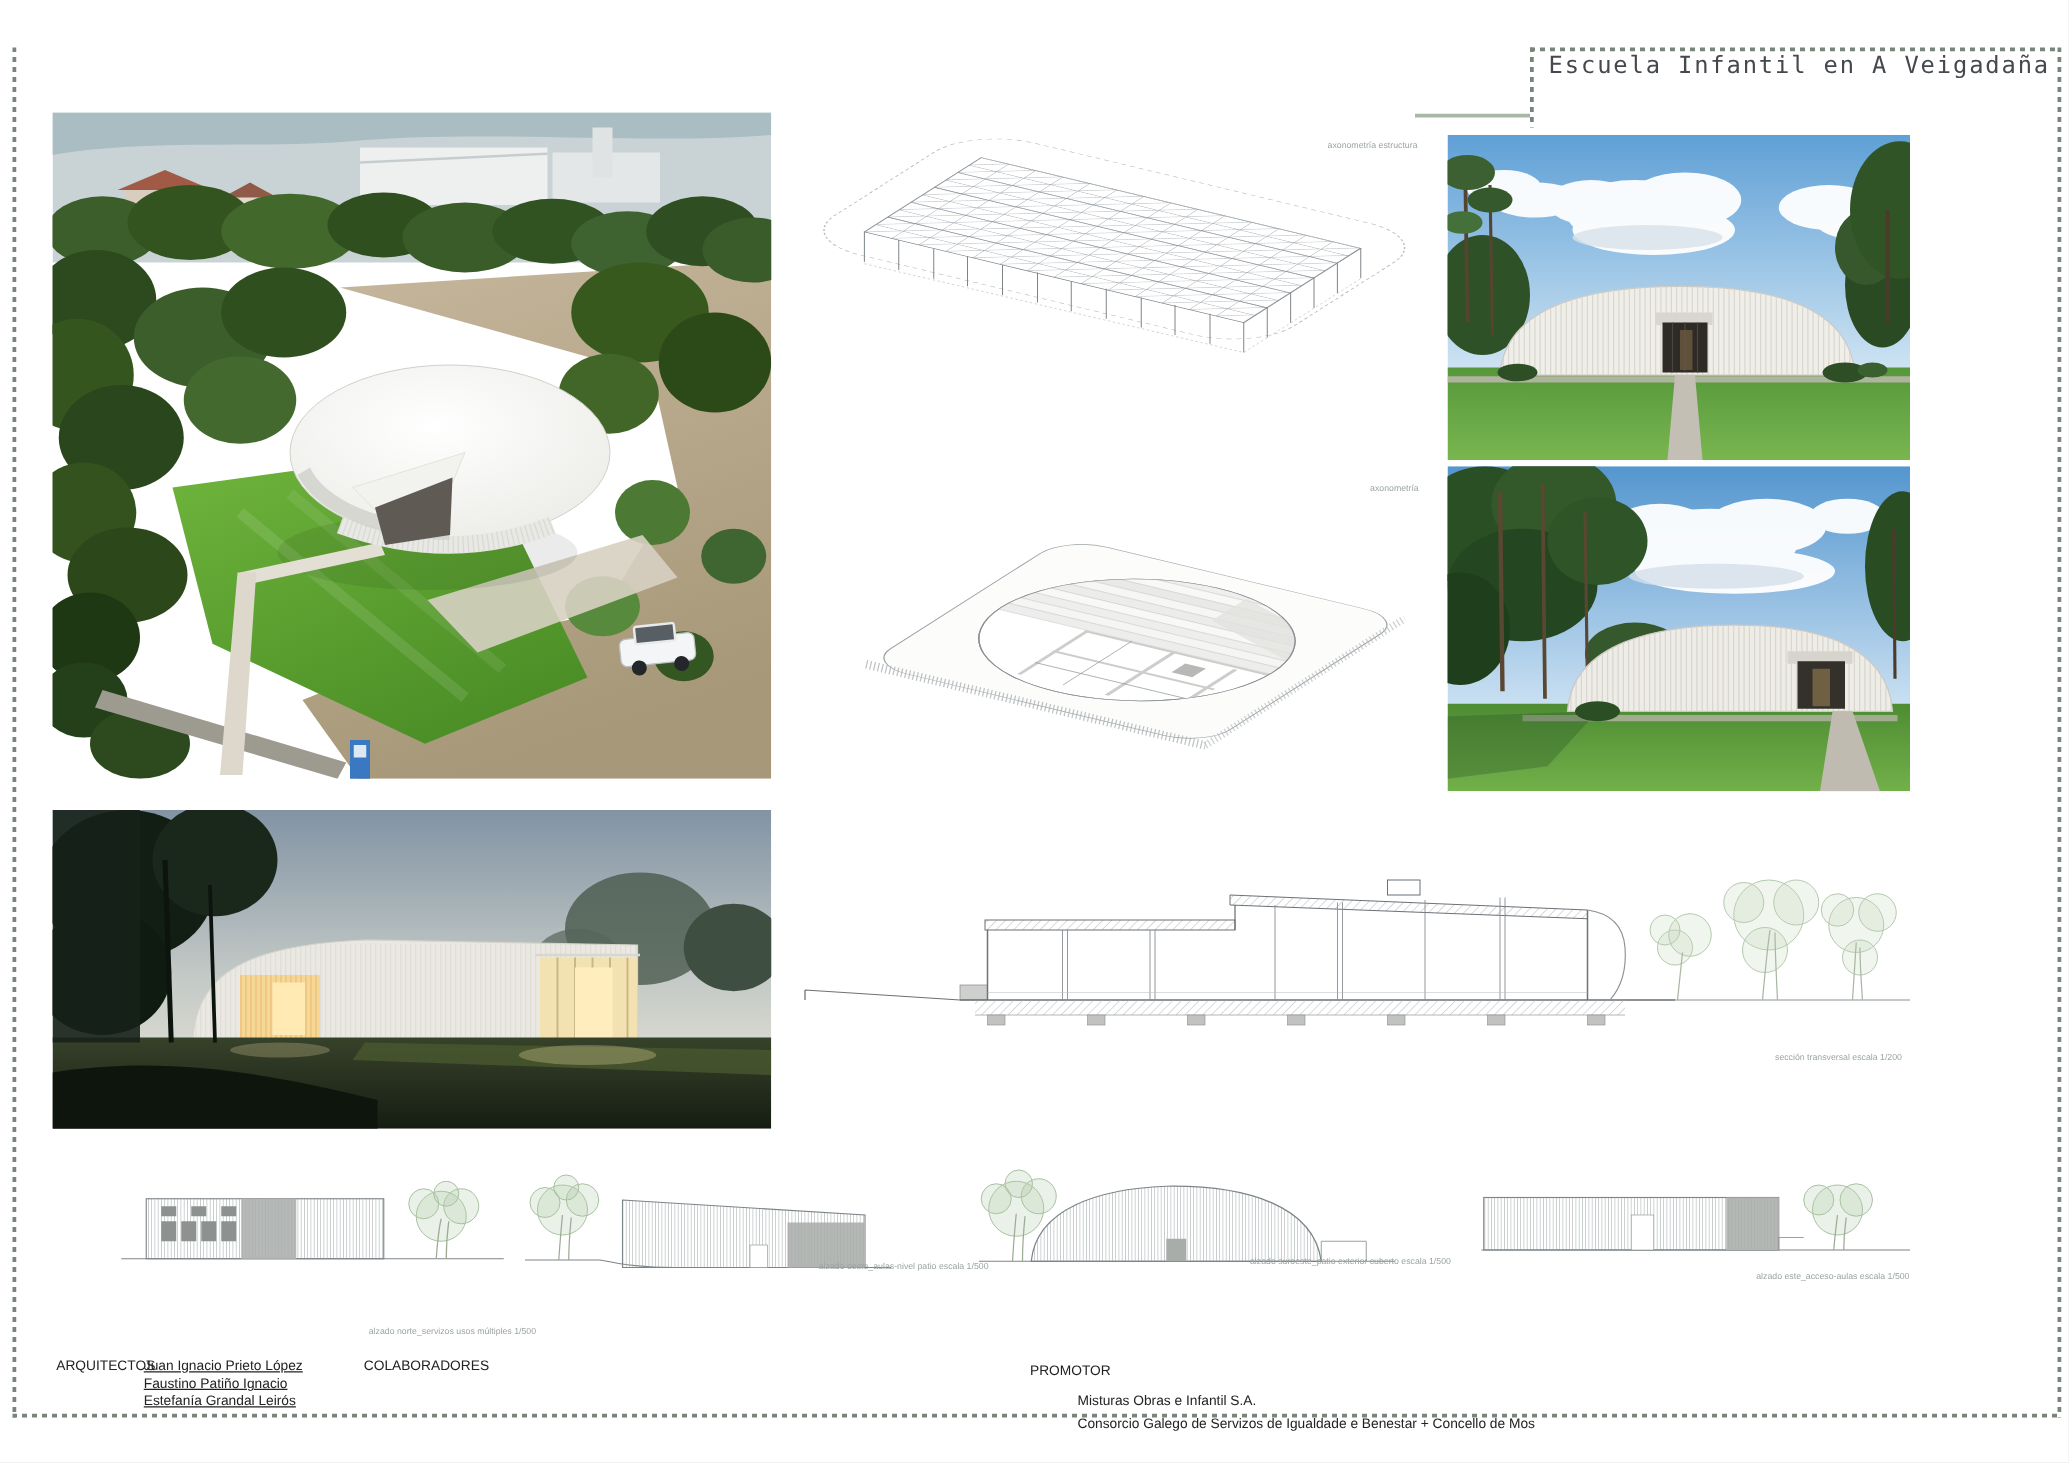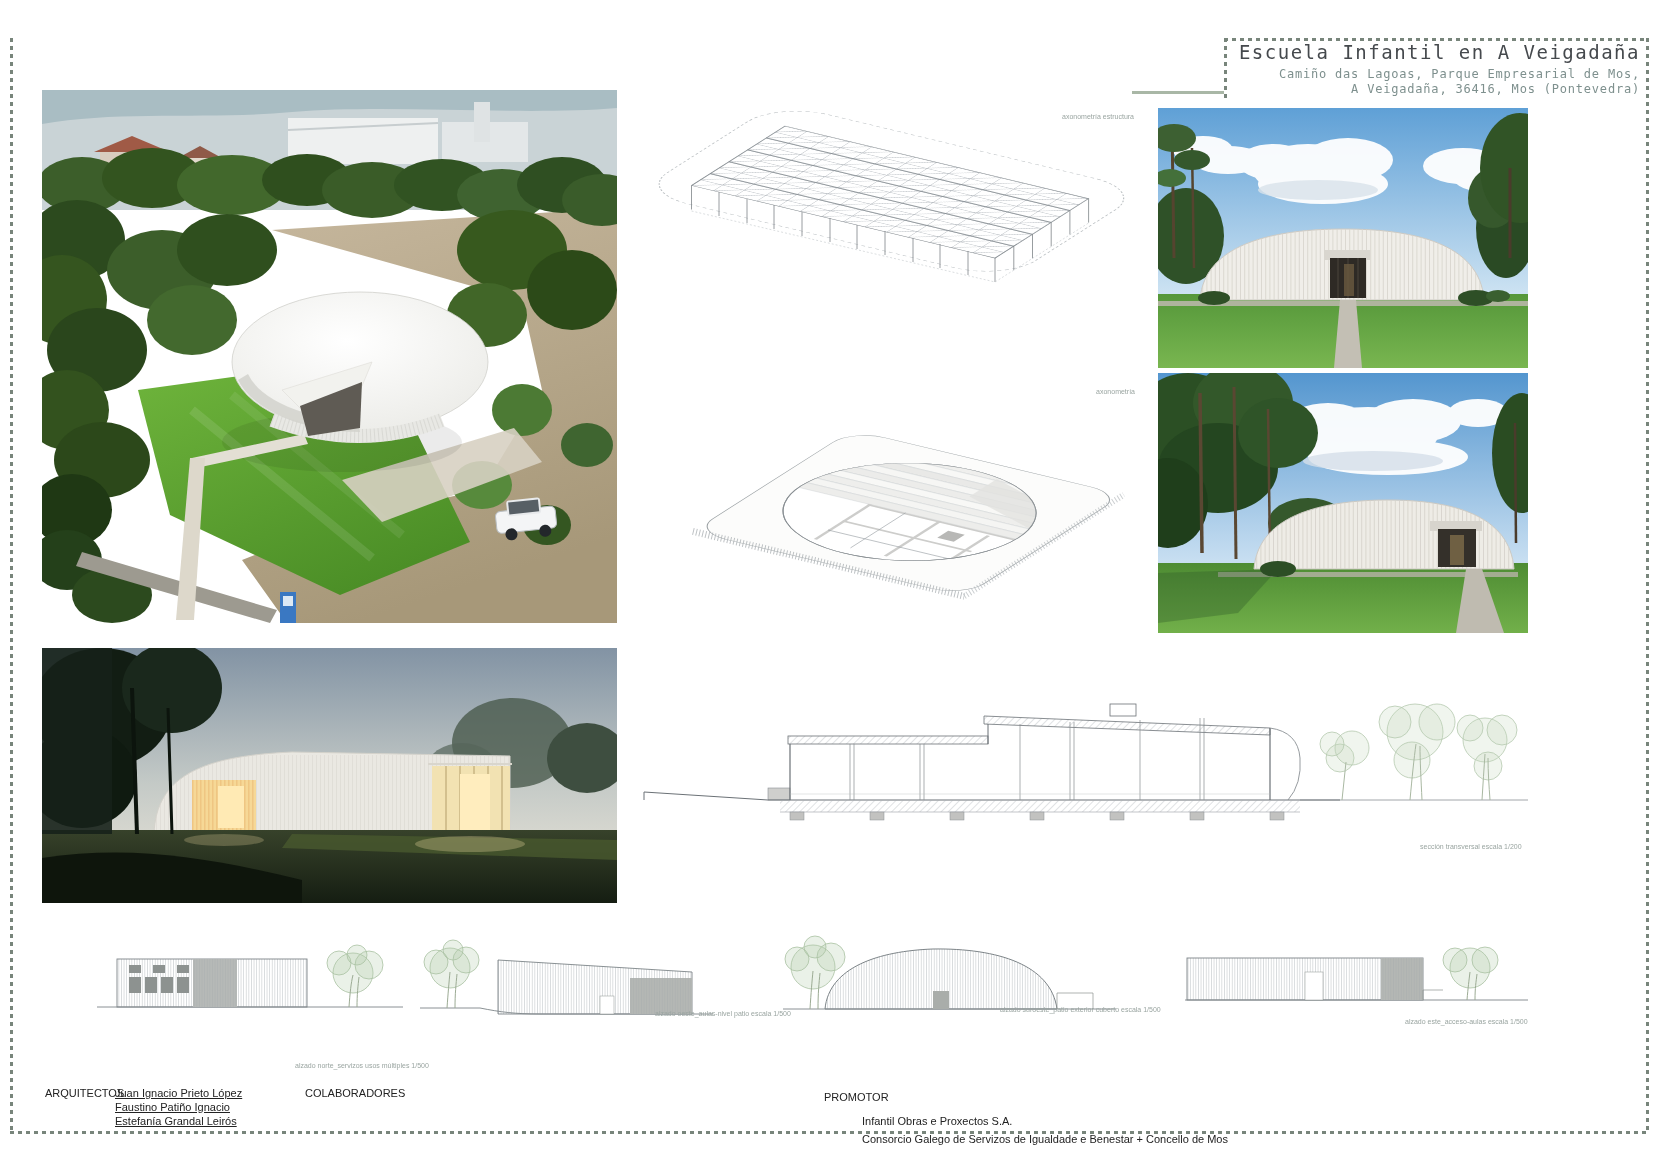--- a/index.html
+++ b/index.html
@@ -30,24 +30,20 @@
 
   <div class="abs dot-v" style="left:10px;top:38px;height:1096px;"></div>
   <div class="abs dot-v" style="left:1646px;top:38px;height:1096px;"></div>
   <div class="abs dot-h" style="left:10px;top:1131px;width:1639px;"></div>
   <div class="abs dot-h" style="left:1224px;top:38px;width:422px;"></div>
   <div class="abs dot-v" style="left:1224px;top:38px;height:64px;"></div>
   <div class="abs accent-line" style="left:1132px;top:91px;width:92px;"></div>
 
   <div class="abs title-block">
     <div class="title-main">Escuela Infantil en A Veigadaña</div>
-    <div class="title-addr">
-      <div>Camiño das Lagoas, Parque Empresarial de Mos,</div>
-      <div>A Veigadaña, 36416, Mos (Pontevedra)</div>
-    </div>
   </div>
 
   <div class="abs" style="left:42px;top:90px;width:575px;height:533px;">
   <svg width="575" height="533" viewBox="0 0 575 533">
     <defs>
       <linearGradient id="a-lawn" x1="0" y1="0" x2="0.6" y2="1">
         <stop offset="0" stop-color="#6fb53c"></stop>
             <stop offset="1" stop-color="#4c8f27"></stop>
       </linearGradient>
       <linearGradient id="a-dirt" x1="0" y1="0" x2="0.3" y2="1">
@@ -498,19 +494,19 @@
   </svg>
   </div>
   <div class="abs tiny r" style="left:1405px;top:1018px;width:115px;">alzado este_acceso-aulas escala 1/500</div>
 
   <div class="abs cred lbl" style="left:45px;top:1086px;">ARQUITECTOS</div>
   <div class="abs cred" style="left:115px;top:1086px;text-decoration:underline;">
     <div>Juan Ignacio Prieto López</div>
     <div>Faustino Patiño Ignacio</div>
     <div>Estefanía Grandal Leirós</div>
   </div>
-  <div class="abs cred lbl" style="left:305px;top:1086px;">COLABORADORES</div>
+  <div class="abs cred lbl" style="left:291px;top:1086px;">COLABORADORES</div>
   <div class="abs cred lbl" style="left:788px;top:1090px;padding-left:36px;">PROMOTOR</div>
   <div class="abs cred" style="left:862px;top:1132px;">Consorcio Galego de Servizos de Igualdade e Benestar + Concello de Mos</div>
   <div class="abs cred lbl" style="left:788px;top:1178px;">CONSTRUCTOR</div>
-  <div class="abs cred" style="left:862px;top:1114px;">Infantil Obras e Proxectos S.A.</div>
+  <div class="abs cred" style="left:862px;top:1114px;">Misturas Obras e Infantil S.A.</div>
 
 </div>
 
 </body></html>

